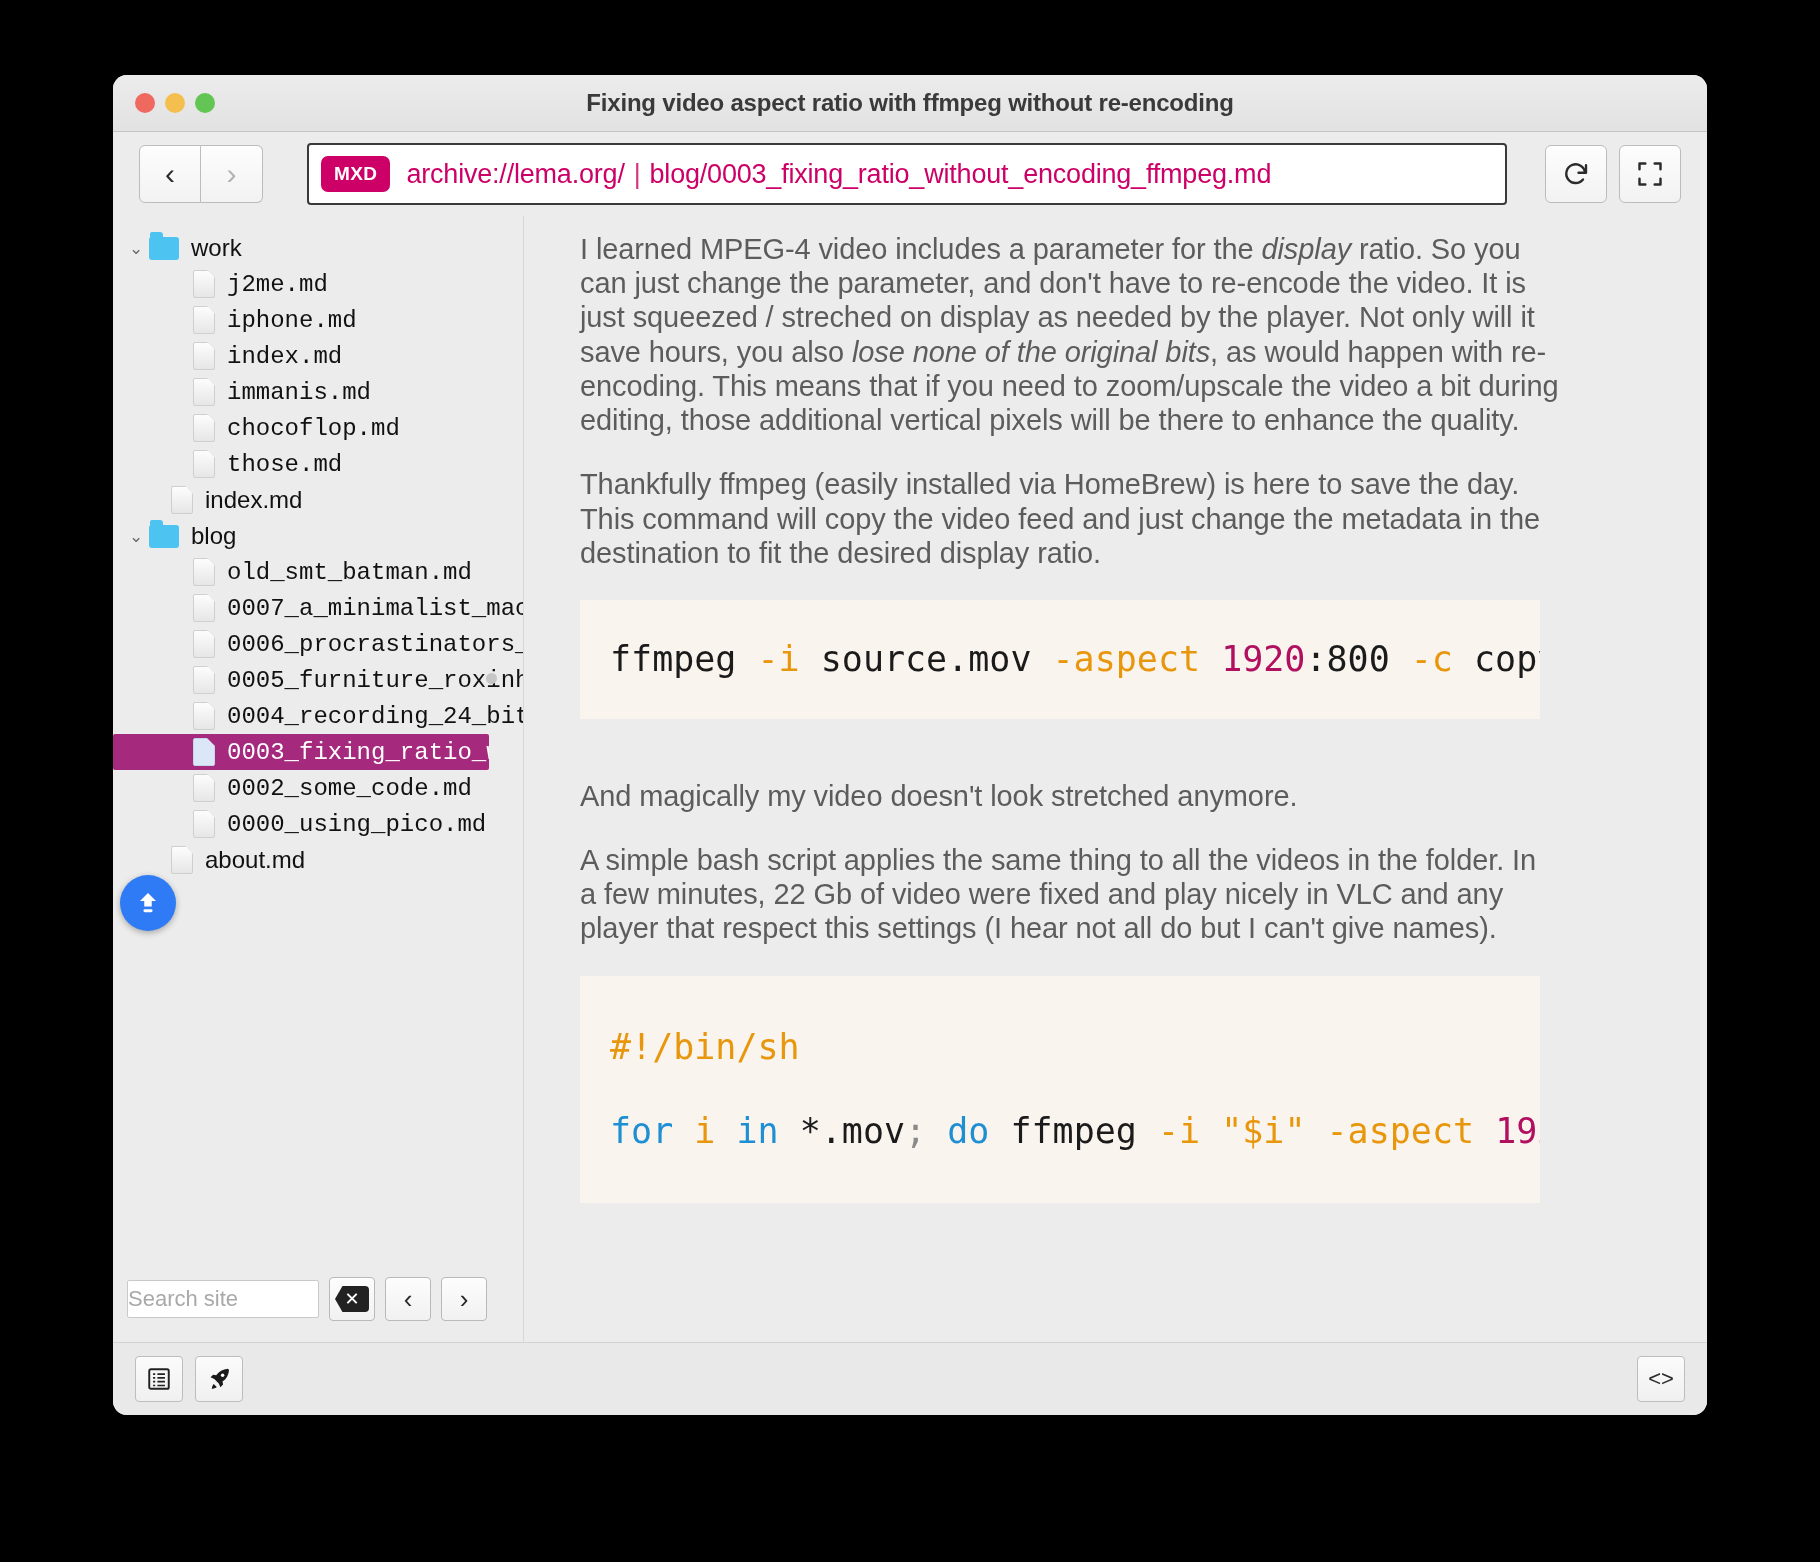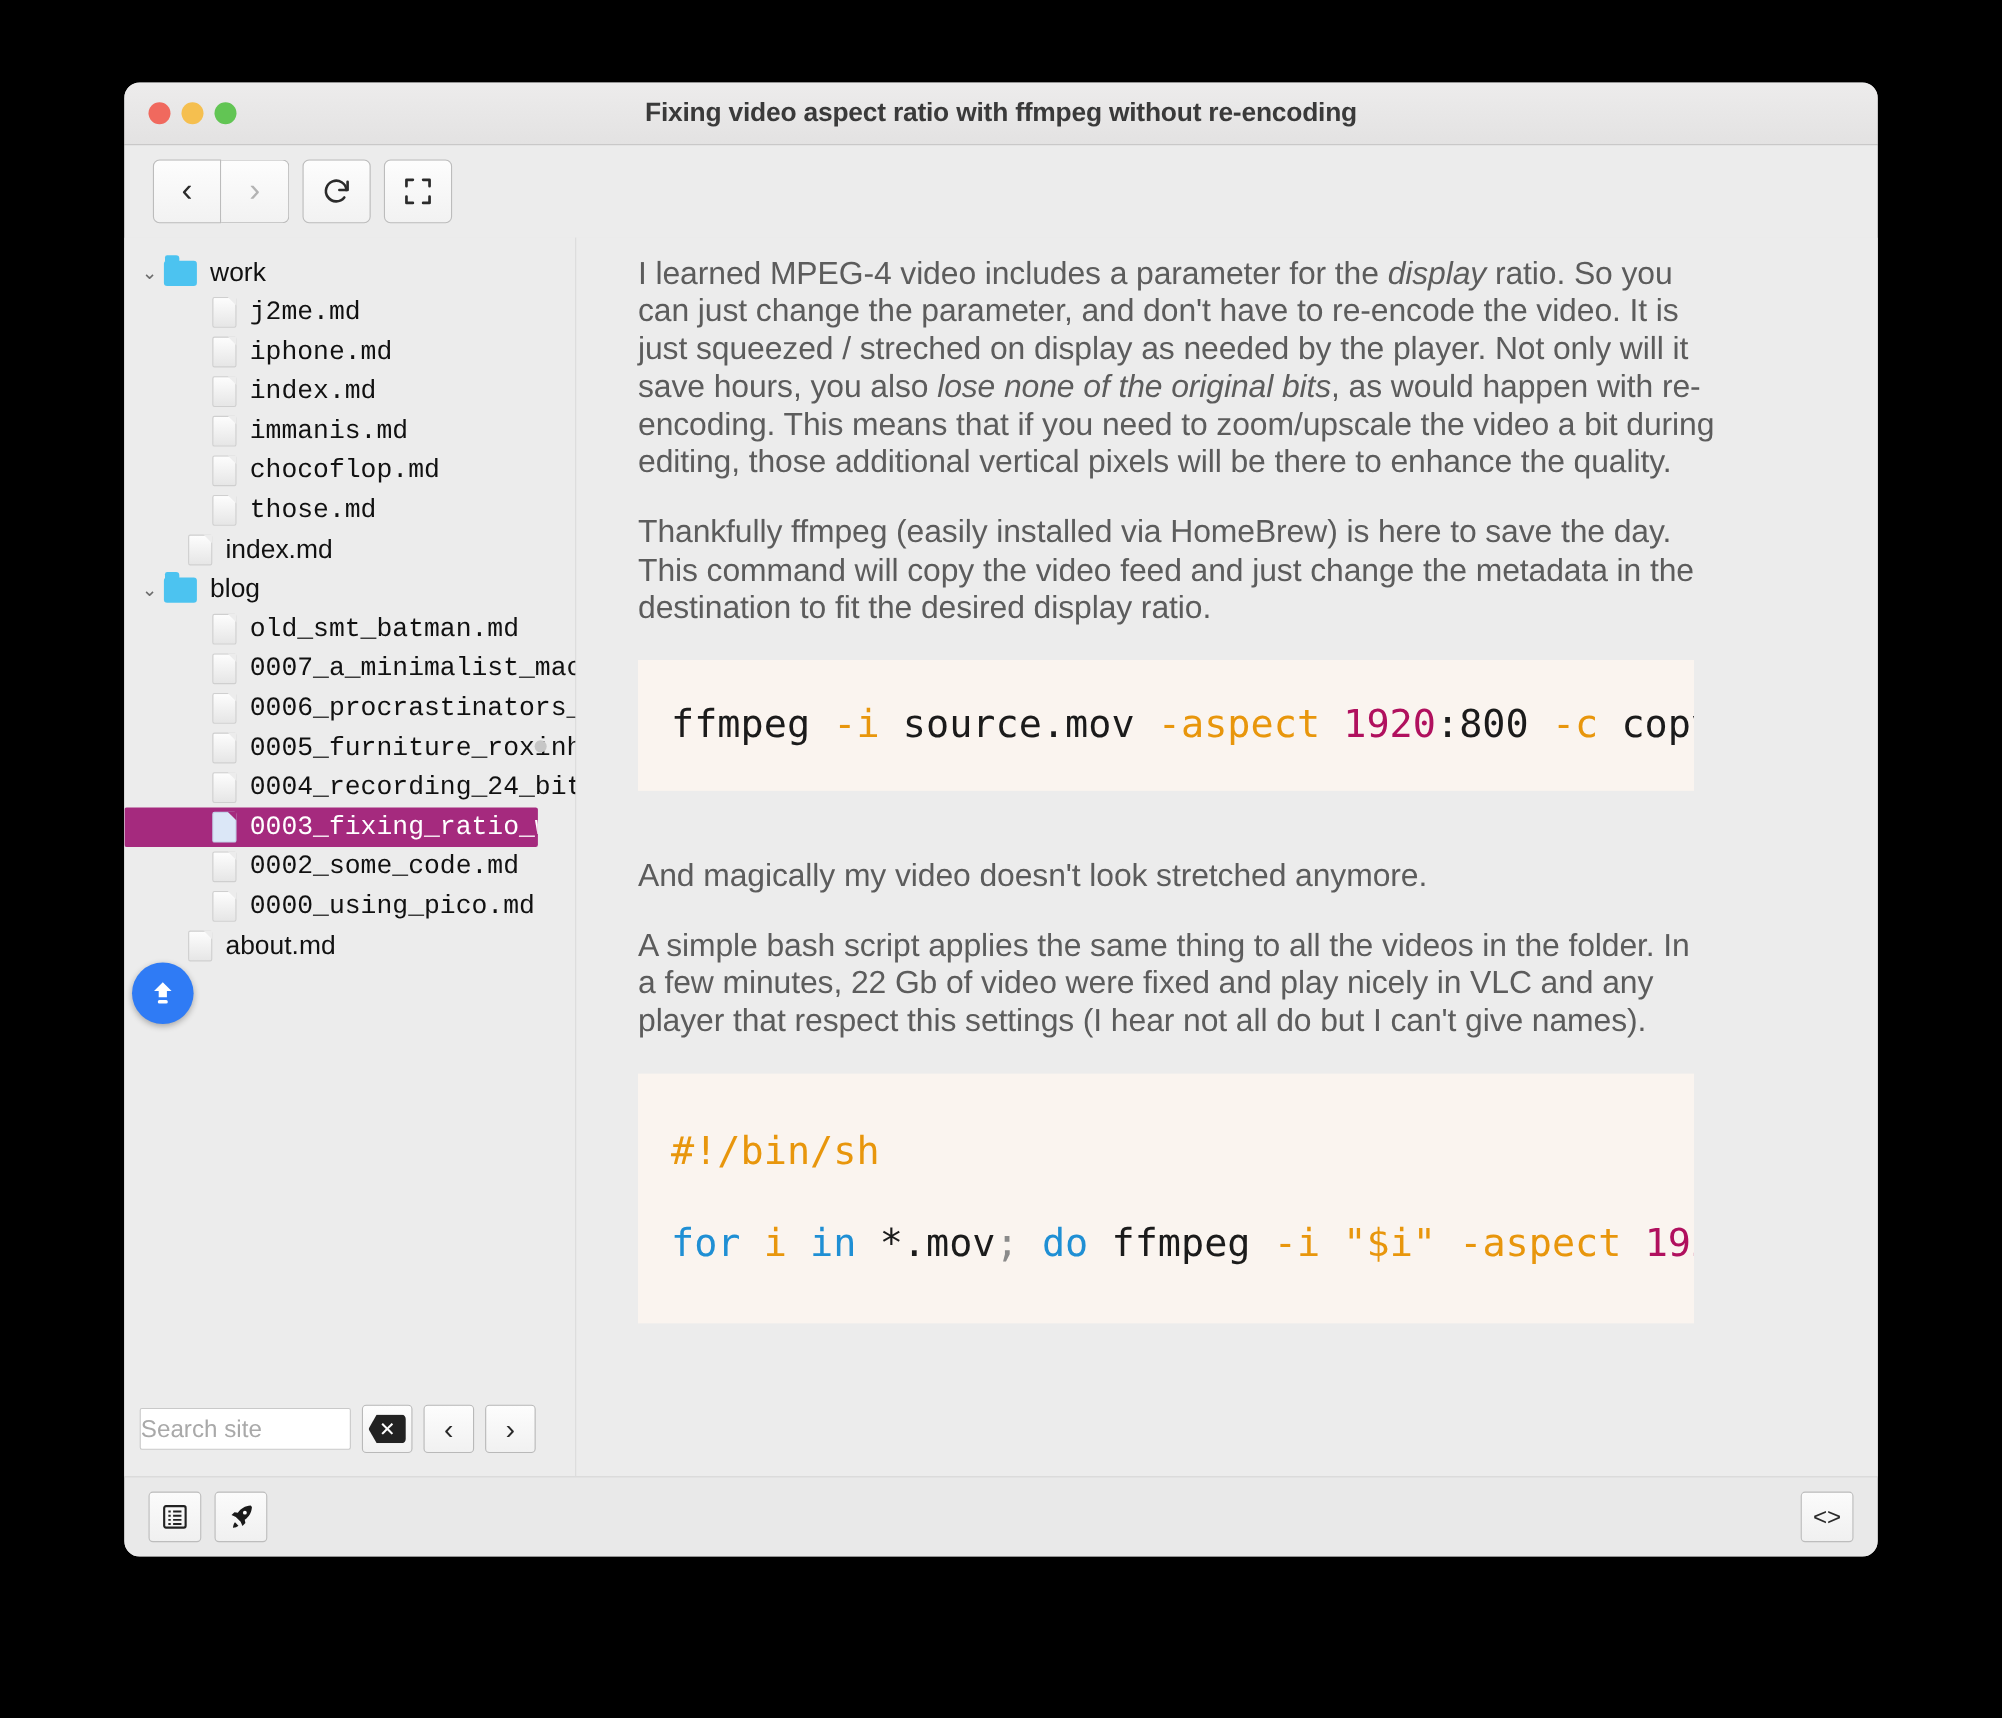--- a/index.html
+++ b/index.html
@@ -418,20 +418,26 @@
         <span class="tl yellow"></span>
         <span class="tl green"></span>
       </div>
       <div class="window-title">Fixing video aspect ratio with ffmpeg without re-encoding</div>
     </div>
 
     <div class="toolbar">
       <div class="navbtn">‹</div>
       <div class="navbtn fwd">›</div>
 
+      <div class="urlbar">
+        <span class="mxd-badge">MXD</span>
+        <span class="url-text">archive://lema.org/</span>
+        <span class="url-text url-sep">|</span>
+        <span class="url-text">blog/0003_fixing_ratio_without_encoding_ffmpeg.md</span>
+      </div>
 
       <div class="tbbtn">
         <svg width="30" height="30" viewBox="0 0 24 24">
           <path d="M20 5v6h-6" fill="none" stroke="#2b2b2b" stroke-width="1.9" stroke-linecap="round" stroke-linejoin="round"></path>
           <path d="M19.2 11a7.5 7.5 0 1 0-1.6 5.4" fill="none" stroke="#2b2b2b" stroke-width="1.9" stroke-linecap="round"></path>
         </svg>
       </div>
       <div class="tbbtn">
         <svg width="28" height="28" viewBox="0 0 24 24">
           <path d="M3 8V3h5M21 8V3h-5M3 16v5h5M21 16v5h-5" fill="none" stroke="#2b2b2b" stroke-width="2.1" stroke-linecap="round" stroke-linejoin="round"></path>

